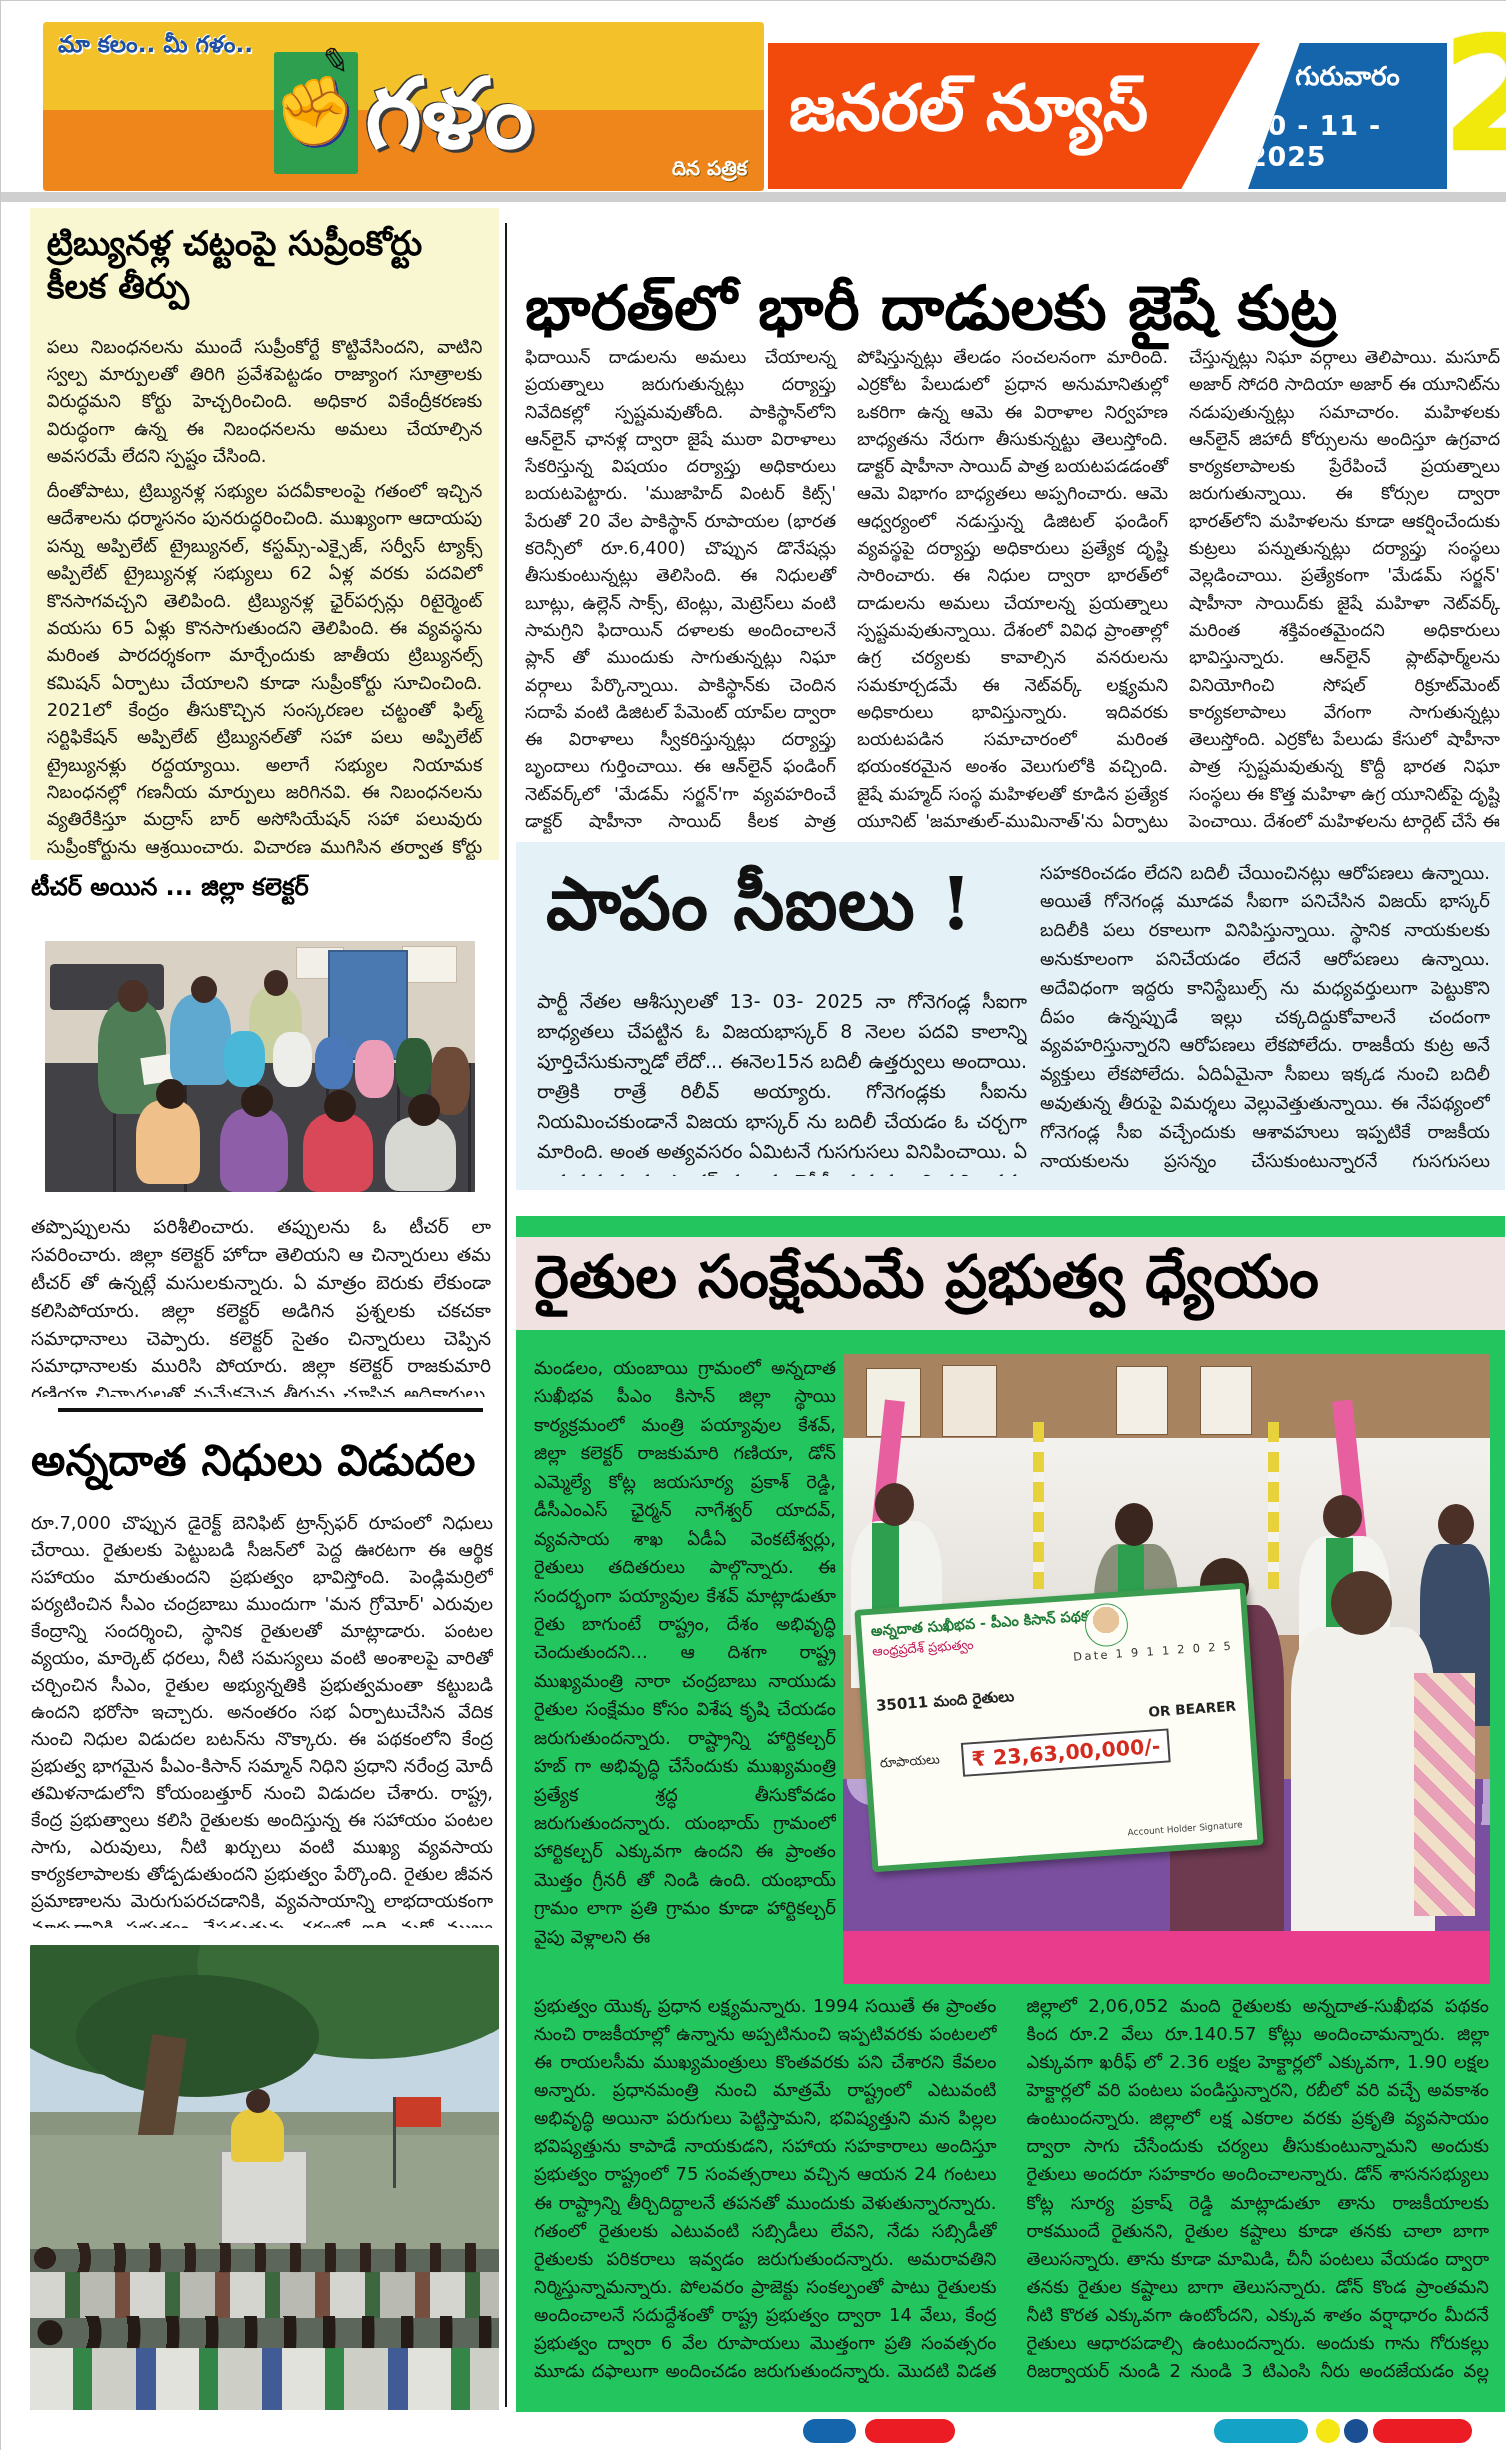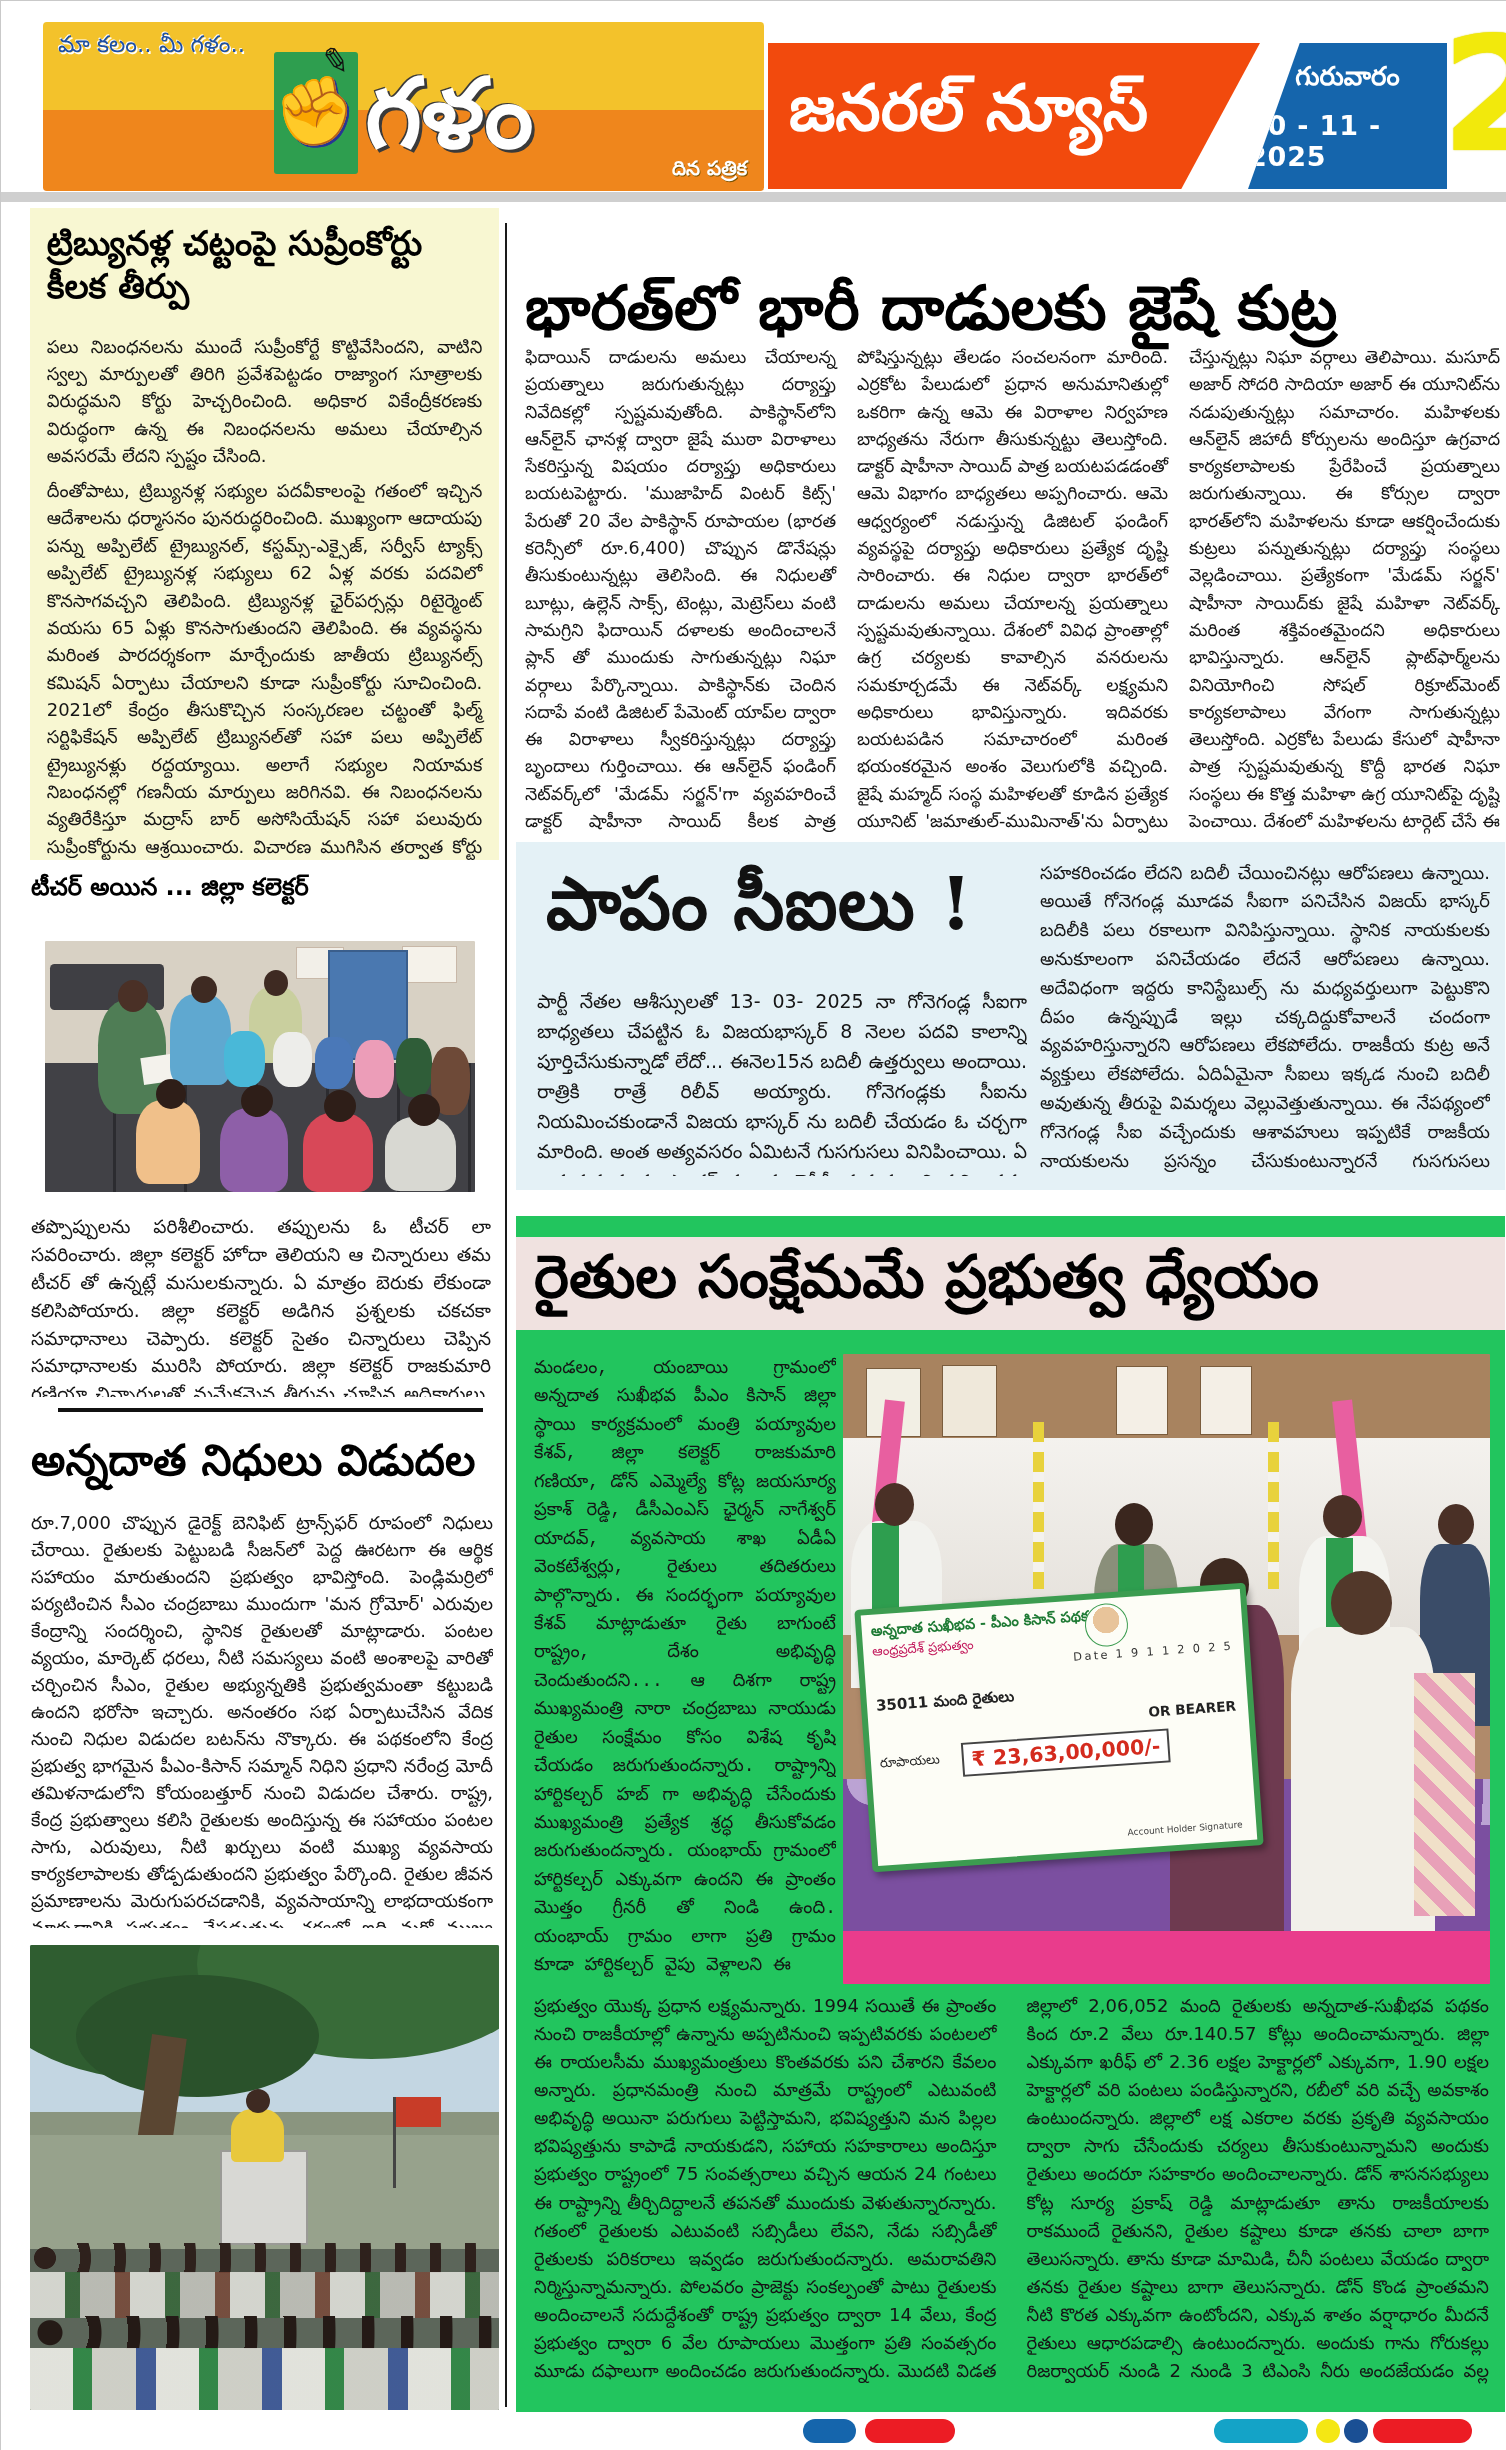--- a/index.html
+++ b/index.html
@@ -4,21 +4,21 @@
 <style>
   html,body{margin:0;padding:0;background:#e8e8e8;}
   .page{position:relative;width:1507px;height:2450px;background:#ffffff;
         font-family:"DejaVu Sans","Liberation Sans",sans-serif;color:#111;
         overflow:hidden;border:0.8px solid #c9c9c9;margin:0 auto;}
   .abs{position:absolute;}
   .ps{position:absolute;}
   
   .logo-box{left:42px;top:21px;width:721px;height:169px;border-radius:3.8px;
             background:linear-gradient(180deg,#F3C22B 0 52%,#EF861C 52% 100%);}
-  .tagline{left:15px;top:9px;font-size:23px;font-weight:normal;color:#1D4FA3;
+  .tagline{left:15px;top:9px;font-size:23px;font-weight:bold;color:#1D4FA3;
            text-shadow:1.5px 1.5px 0 #ffffff,-0.8px -0.8px 0 #ffffff;}
   .paper-title{left:0;right:0;top:30px;display:flex;align-items:center;justify-content:center;gap:7.6px;}
   .paper-title .word{font-size:97px;font-weight:bold;color:#ffffff;line-height:1;
            text-shadow:3px 3px 0 #3a3a3a,-1.5px -1.5px 0 #3a3a3a;}
   .fist-badge{width:84px;height:122px;background:#2E9E4F;border-radius:3px;position:relative;
               display:flex;align-items:center;justify-content:center;}
   .fist-badge .fist{font-size:65px;color:#C62828;transform:rotate(-10deg);
               text-shadow:1.5px 1.5px 0 #283593;}
   .fist-badge .pencil{position:absolute;top:-10.6px;right:7.6px;font-size:35px;transform:rotate(55deg);}
   .paper-subtitle{right:16.7px;bottom:6px;font-size:20px;font-weight:bold;color:#ffffff;
@@ -59,21 +59,21 @@
   .ci-headline{left:30px;top:21px;width:471px;font-size:73px;line-height:1.1;
            font-family:"DejaVu Serif","Liberation Serif",serif;font-weight:bold;}
   .ci-lead{left:21px;top:144px;width:490px;height:190px;font-size:19px;line-height:1.58;overflow:hidden;}
   .ci-right{left:524px;top:16.7px;width:450px;height:319px;font-size:18px;line-height:1.6;overflow:hidden;}
   
   .box-farmers{left:515px;top:1215px;width:989px;height:1196px;background:#22c55e;}
   .farmers-band{left:0;top:21px;width:989px;height:93px;background:#F0E2E0;
            display:flex;align-items:center;padding-left:18px;box-sizing:border-box;}
   .farmers-band .headline{font-size:59px;}
   .farmers-side{left:18px;top:138px;width:302px;height:630px;font-size:18px;line-height:1.58;
-           text-align:justify;overflow:hidden;font-family:Liberation Mono, monospace;}
+           text-align:justify;overflow:hidden;}
   .farmers-bottom{left:18px;top:776px;width:955px;height:401px;column-count:2;column-gap:30px;
            font-size:18px;line-height:1.56;text-align:justify;overflow:hidden;}
   
   .photo{overflow:hidden;border-radius:1.5px;}
   .photo-classroom{left:44px;top:940px;width:430px;height:251px;background:#D6CFC2;}
   .photo-rally{left:29px;top:1944px;width:469px;height:465px;background:#8A957F;}
   .photo-cheque{left:327px;top:138px;width:647px;height:630px;background:#B08A6A;}
   .cheque-card{position:absolute;left:20px;top:242px;width:380px;height:251px;background:#FDFDF6;
            border:6.8px solid #3C9C50;border-radius:4.6px;transform:rotate(-4deg);
            box-shadow:3px 4.6px 7.6px rgba(0,0,0,.35);font-size:13px;}

